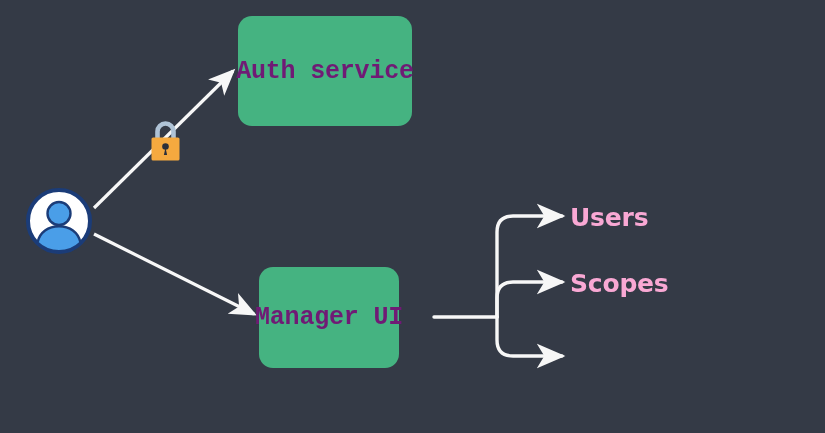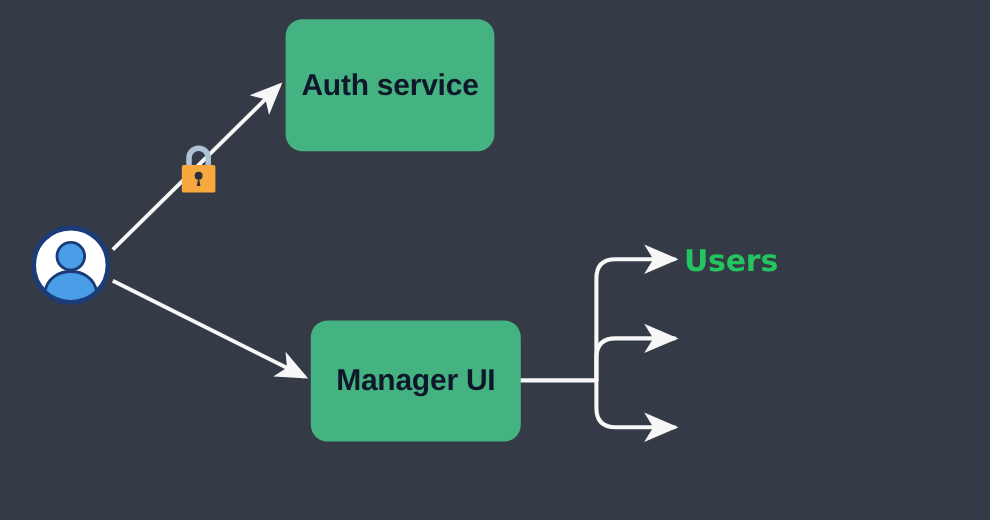--- a/index.html
+++ b/index.html
@@ -23,30 +23,30 @@
   }
   .node-box {
     position: absolute;
     border-radius: 14px;
     display: flex;
     align-items: center;
     justify-content: center;
     box-sizing: border-box;
   }
   .node-label {
-    color: #0f172a;
+    color: #701a75;
     font-weight: bold;
     font-size: 25px;
     letter-spacing: -0.2px;
     white-space: nowrap;
-    font-family: Liberation Sans, sans-serif;
+    font-family: Liberation Mono, monospace;
   }
   .leaf-label {
     position: absolute;
-    color: #22c55e;
+    color: #f9a8d4;
     font-weight: bold;
     font-size: 25px;
     letter-spacing: -0.2px;
     white-space: nowrap;
     font-family: "DejaVu Sans", "Liberation Sans", sans-serif;
   }
   .icon-abs {
     position: absolute;
   }
 </style>
@@ -72,26 +72,27 @@
 
     <path d="M497,317 L497,298 Q497,282 513,282 L562,282" stroke="#f7f7f7" stroke-width="3.4" fill="none" stroke-linecap="round" stroke-linejoin="round" marker-end="url(#arrowhead)"></path>
 
     <path d="M497,317 L497,340 Q497,356 513,356 L562,356" stroke="#f7f7f7" stroke-width="3.4" fill="none" stroke-linecap="round" stroke-linejoin="round" marker-end="url(#arrowhead)"></path>
   </svg>
 
   <div class="node-box" style="left:238px; top:16px; width:174px; height:110px; background:#45b381;">
     <span class="node-label">Auth service</span>
   </div>
 
-  <div class="node-box" style="left:259px; top:267px; width:175px; height:101px; background:#45b381;">
+  <div class="node-box" style="left:259px; top:267px; width:140px; height:101px; background:#45b381;">
     <span class="node-label">Manager UI</span>
   </div>
 
   <div class="leaf-label" style="left:570px; top:203px;">Users</div>
 
+  <div class="leaf-label" style="left:570px; top:269px;">Scopes</div>
 
 
   <svg class="icon-abs" style="left:26px; top:188px;" width="66" height="66" viewBox="0 0 66 66" xmlns="http://www.w3.org/2000/svg">
     <circle cx="33" cy="33" r="31" fill="#ffffff" stroke="#1b3c78" stroke-width="4"></circle>
     <g>
       <circle cx="33" cy="25.5" r="11.5" fill="#4a9ee8" stroke="#1b3c78" stroke-width="2.4"></circle>
       <path d="M11.5,54.5 C13.6,44.2 22.4,38.2 33,38.2 C43.6,38.2 52.4,44.2 54.5,54.5
                A31,31 0 0 1 11.5,54.5 Z" fill="#4a9ee8" stroke="#1b3c78" stroke-width="2.4" stroke-linejoin="round"></path>
     </g>
   </svg>

